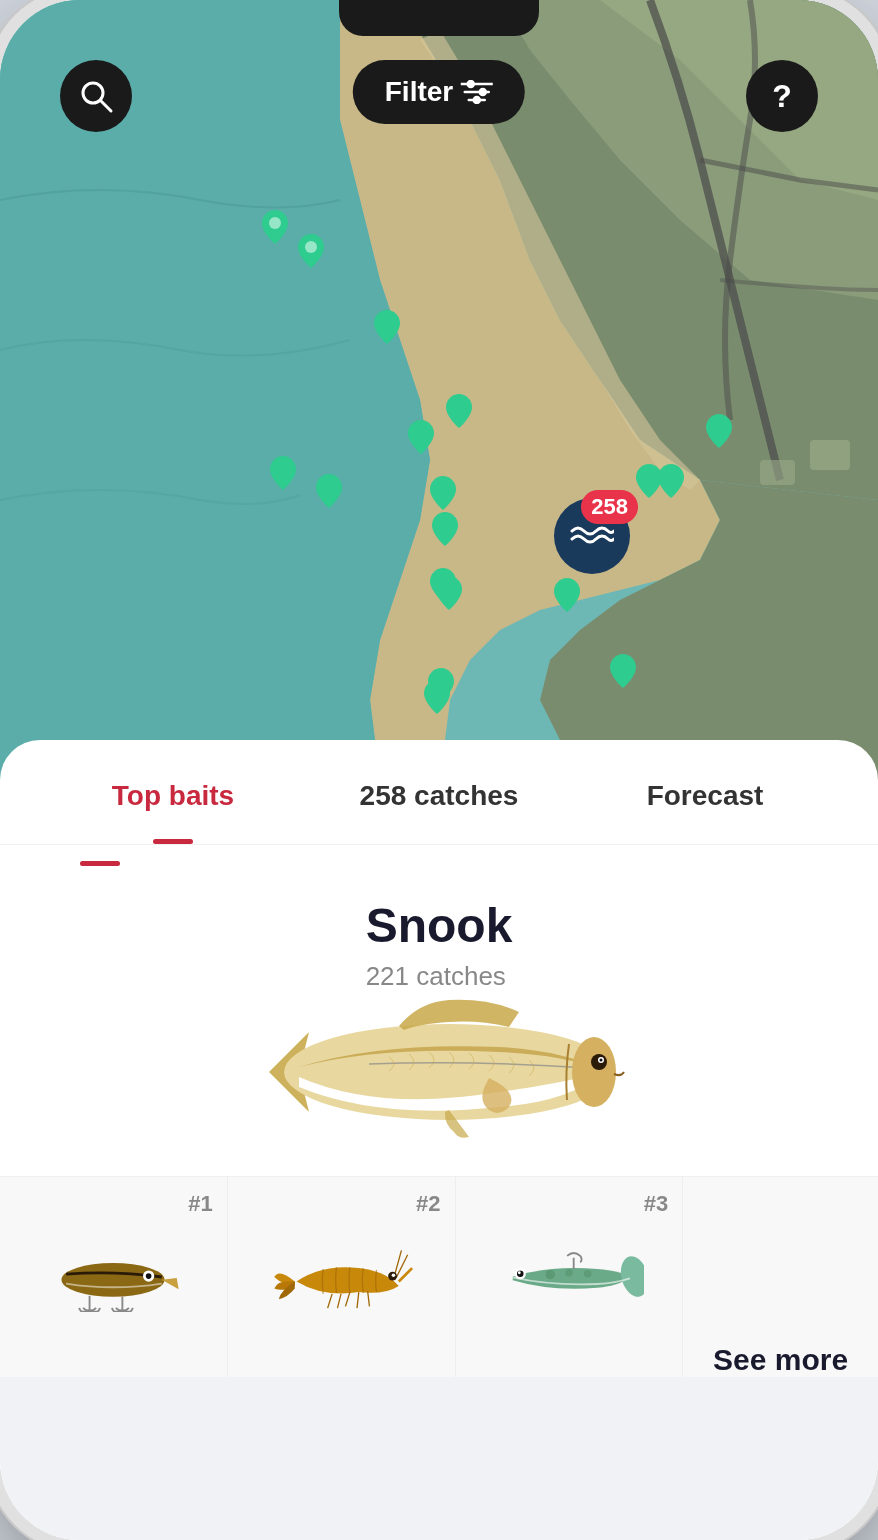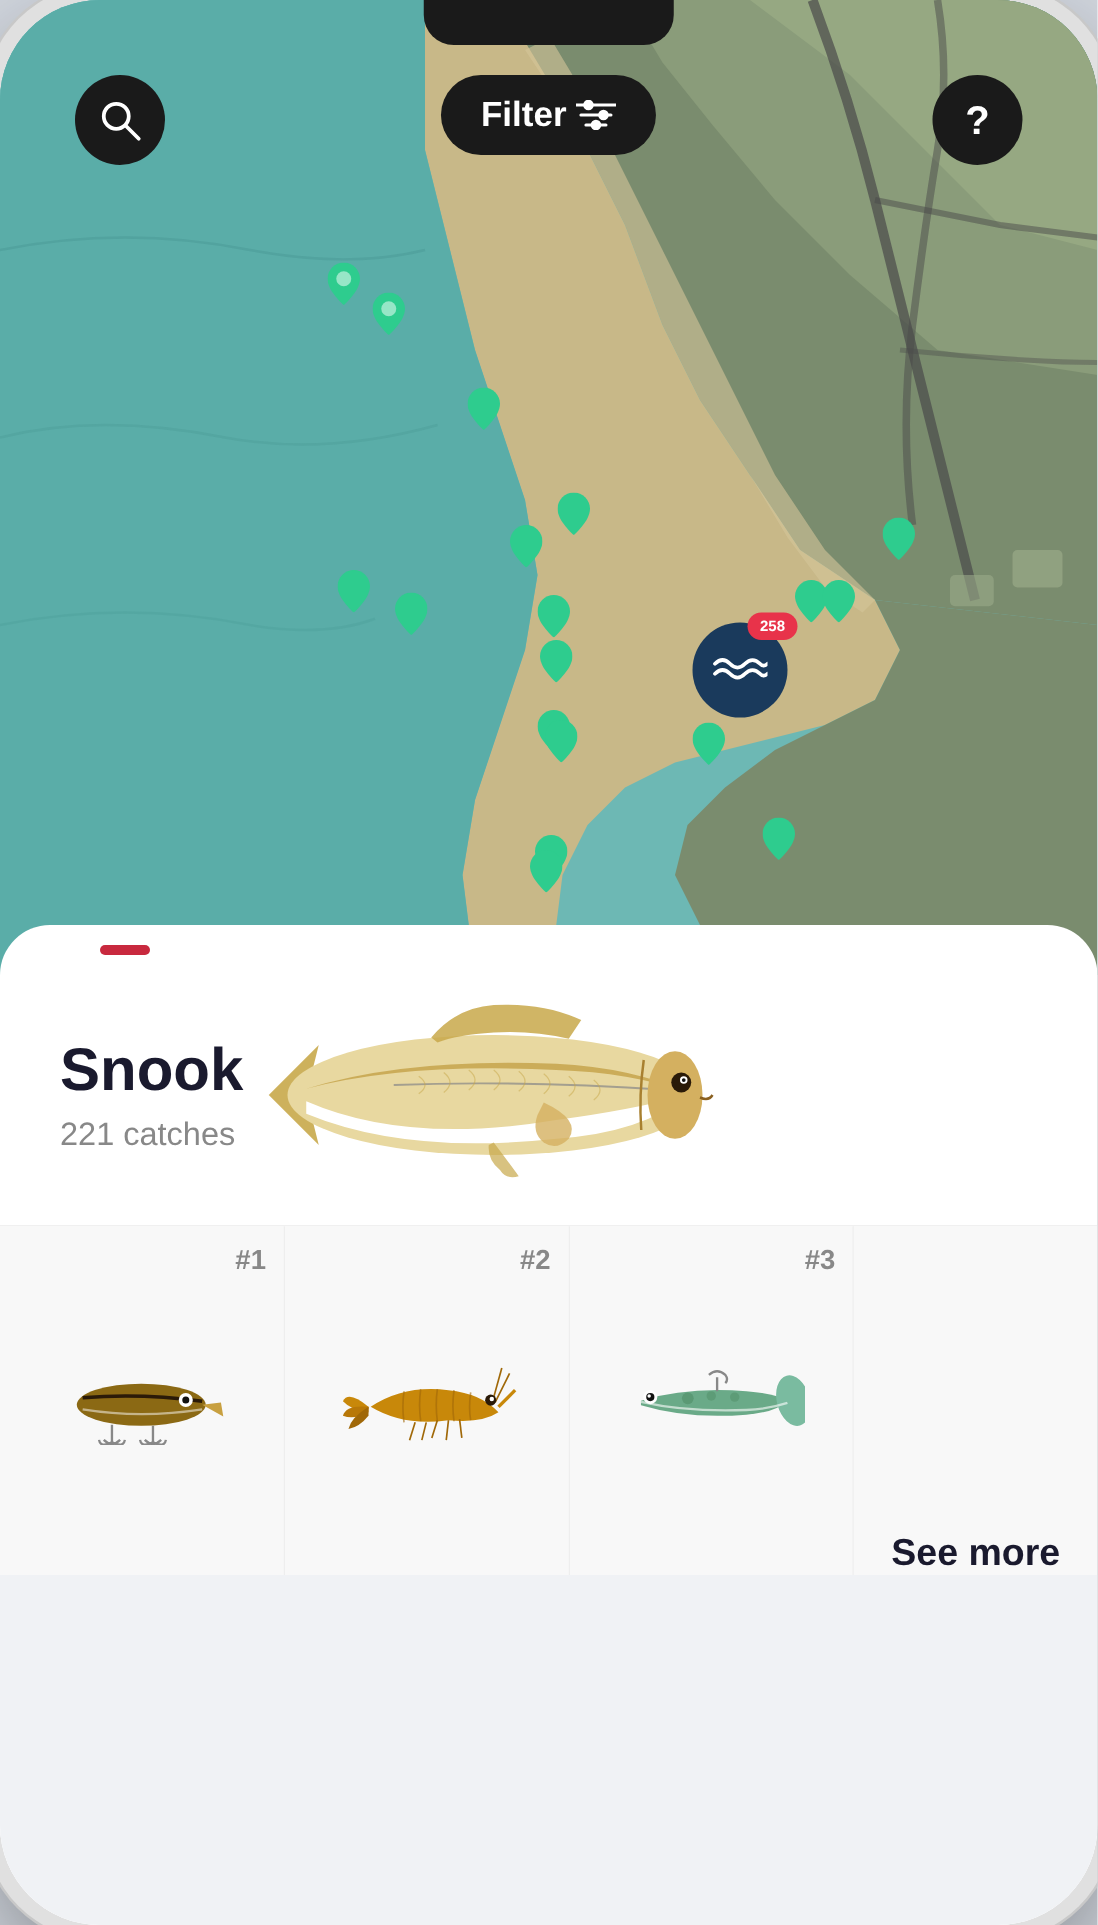--- a/index.html
+++ b/index.html
@@ -140,21 +140,21 @@
     }
 
     .cluster-badge {
       position: absolute;
       top: -8px;
       right: -8px;
       background: #e8334a;
       color: white;
       border-radius: 20px;
       padding: 4px 10px;
-      font-size: 12px;
+      font-size: 22px;
       font-weight: 700;
     }
 
     
     .scroll-indicator {
       position: absolute;
       bottom: 16px;
       left: 50%;
       transform: translateX(-50%);
       width: 120px;
@@ -209,20 +209,22 @@
       height: 5px;
       background: #c8293e;
       border-radius: 3px;
     }
 
     
     .fish-info {
       display: flex;
       align-items: center;
       padding: 32px 48px 0;
+      justify-content: space-between;
+      flex-direction: column;
     }
 
     .fish-text h2 {
       font-size: 48px;
       font-weight: 800;
       color: #1a1a2e;
       margin-bottom: 8px;
     }
 
     .fish-text p {
@@ -474,20 +476,31 @@
         <span style="color:white;font-size:32px;font-weight:600;">?</span>
       </div>
 
       
       <div class="scroll-indicator"></div>
     </div>
   </div>
 
   <div class="bottom-panel">
 
+    <div class="tabs-container">
+      <div class="tab active">
+        <span>Top baits</span>
+      </div>
+      <div class="tab">
+        <span>258 catches</span>
+      </div>
+      <div class="tab">
+        <span>Forecast</span>
+      </div>
+    </div>
 
     <div style="width:40px;height:8px;background:#c8293e;border-radius:4px;margin:16px 0 0 80px;"></div>
 
     <div class="fish-info">
       <div class="fish-text">
         <h2>Snook</h2>
         <p>221 catches</p>
       </div>
 
       <div class="fish-image">

